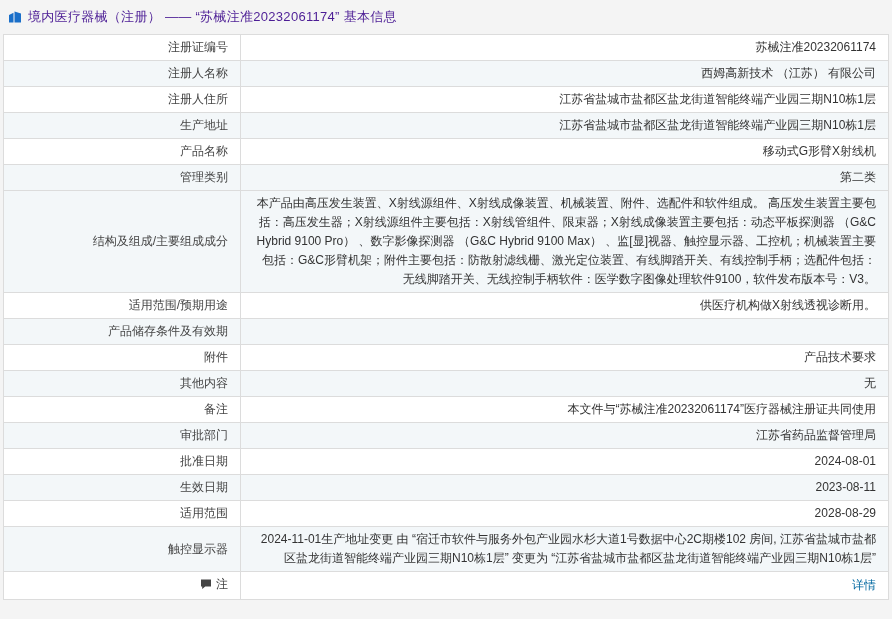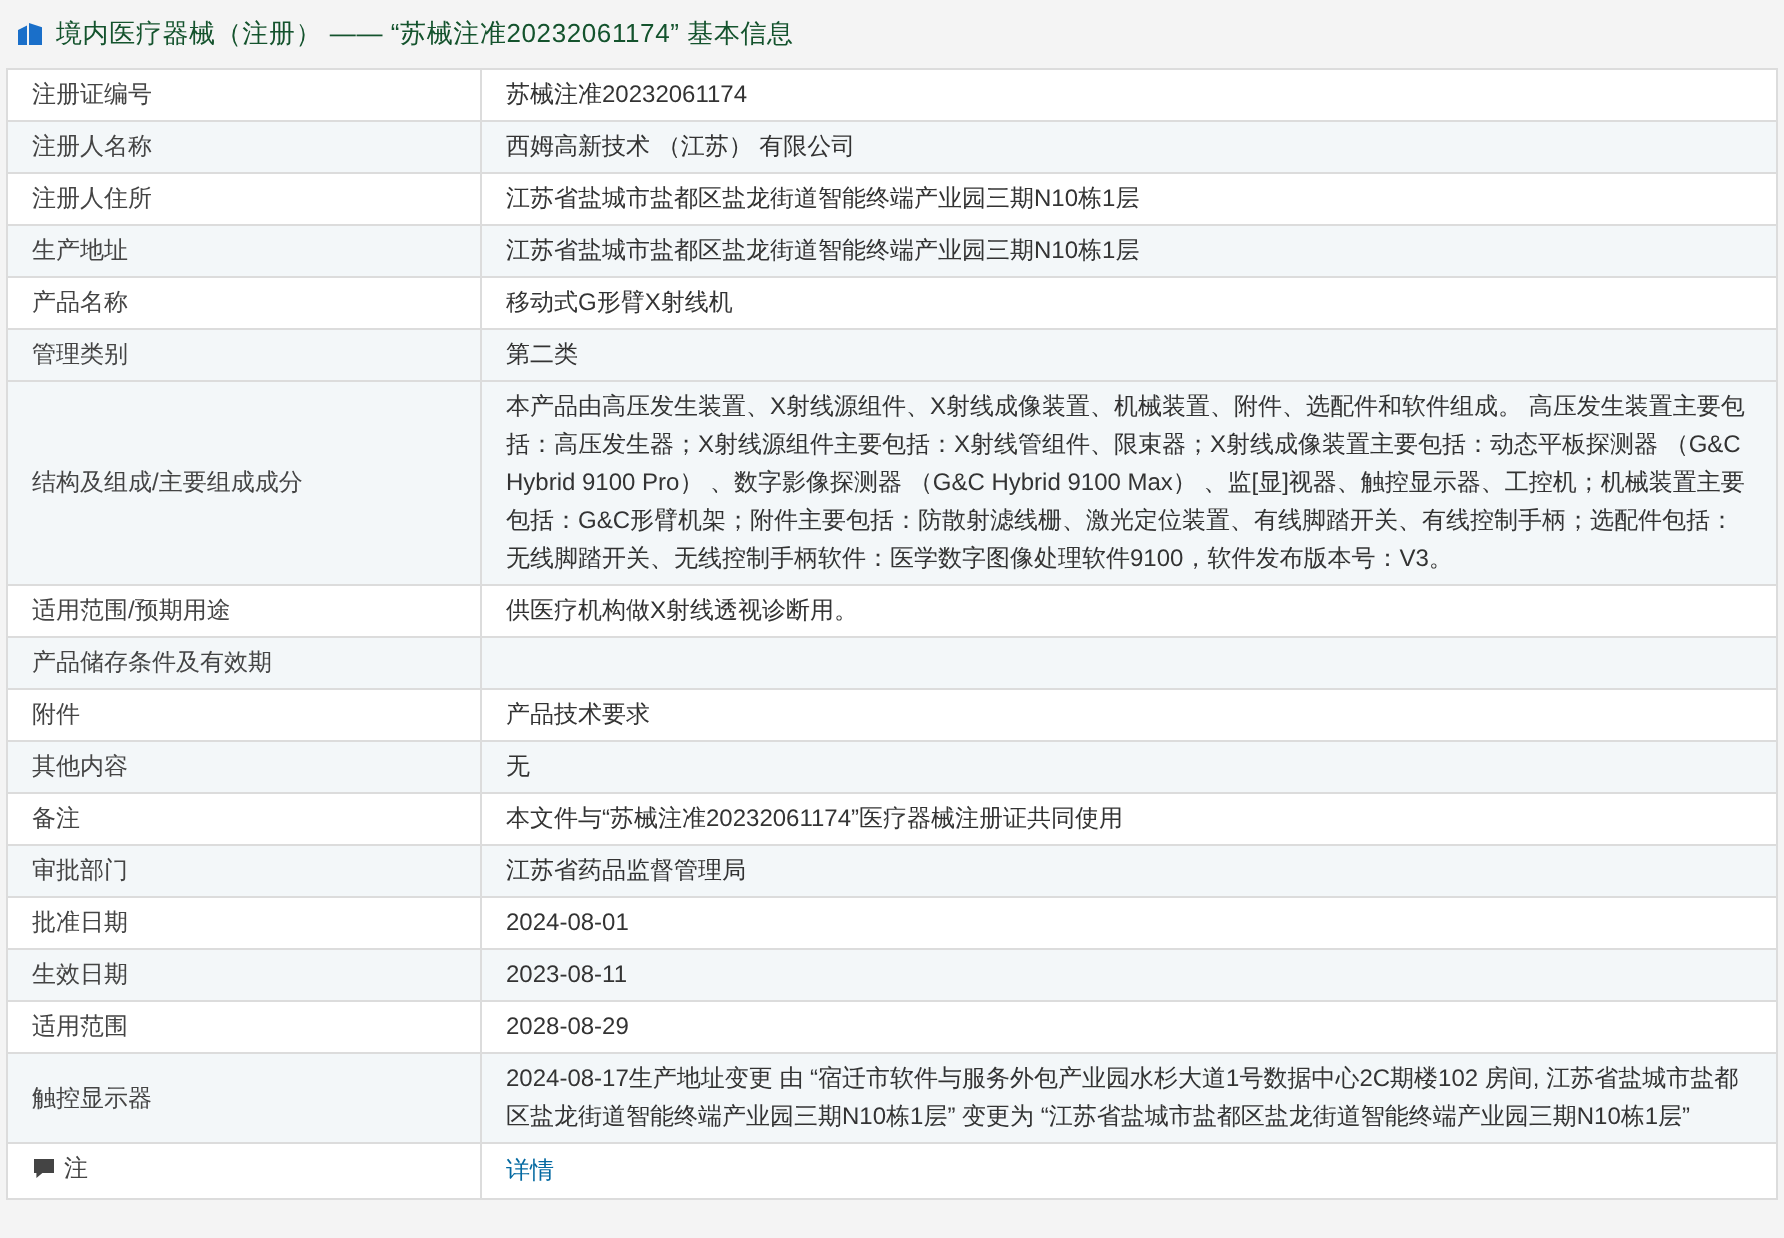--- a/index.html
+++ b/index.html
@@ -12,21 +12,21 @@
     font-size: 12px;
     color: #333;
   }
   .topbar {
     display: flex;
     align-items: center;
     gap: 6px;
     padding: 8px 8px 7px 8px;
   }
   .topbar .title {
-    color: #14532d;
+    color: #4c1d95;
     font-size: 13px;
     letter-spacing: 0.3px;
     white-space: nowrap;
   }
   .hicon { display: inline-flex; align-items: center; }
   table.info {
     border-collapse: collapse;
     width: 886px;
     margin: 1px 3px 6px 3px;
     background: #fff;
@@ -34,24 +34,25 @@
   }
   table.info td {
     border: 1px solid #dcdcdc;
     padding: 3px 12px;
     line-height: 19px;
     vertical-align: middle;
     word-break: break-all;
   }
   td.label {
     width: 237px;
+    text-align: right;
     color: #444;
     white-space: nowrap;
   }
-  td.value { text-align: left; color: #333; }
+  td.value { text-align: right; color: #333; }
   tr.alt { background: #f3f7f9; }
   a.link { color: #0369a1; text-decoration: none; cursor: pointer; }
   .note-icon { display: inline-block; vertical-align: -2px; margin-right: 4px; }
 </style>
 </head>
 <body>
 
 <div class="topbar">
   <span class="hicon">
     <svg width="14" height="14" viewBox="0 0 14 14" aria-hidden="true">
@@ -123,21 +124,21 @@
     <tr class="alt">
       <td class="label">生效日期</td>
       <td class="value">2023-08-11</td>
     </tr>
     <tr>
       <td class="label">适用范围</td>
       <td class="value">2028-08-29</td>
     </tr>
     <tr class="alt">
       <td class="label">触控显示器</td>
-      <td class="value">2024-08-17生产地址变更 由 “宿迁市软件与服务外包产业园水杉大道1号数据中心2C期楼102 房间, 江苏省盐城市盐都区盐龙街道智能终端产业园三期N10栋1层” 变更为 “江苏省盐城市盐都区盐龙街道智能终端产业园三期N10栋1层”</td>
+      <td class="value">2024-11-01生产地址变更 由 “宿迁市软件与服务外包产业园水杉大道1号数据中心2C期楼102 房间, 江苏省盐城市盐都区盐龙街道智能终端产业园三期N10栋1层” 变更为 “江苏省盐城市盐都区盐龙街道智能终端产业园三期N10栋1层”</td>
     </tr>
     <tr>
       <td class="label">
         <span class="note-icon">
           <svg width="12" height="12" viewBox="0 0 12 12" aria-hidden="true">
             <path fill="#444" d="M1 1.5h10v7H5.2L2.2 11V8.5H1v-7z"></path>
           </svg>
         </span><span>注</span>
       </td>
       <td class="value">

